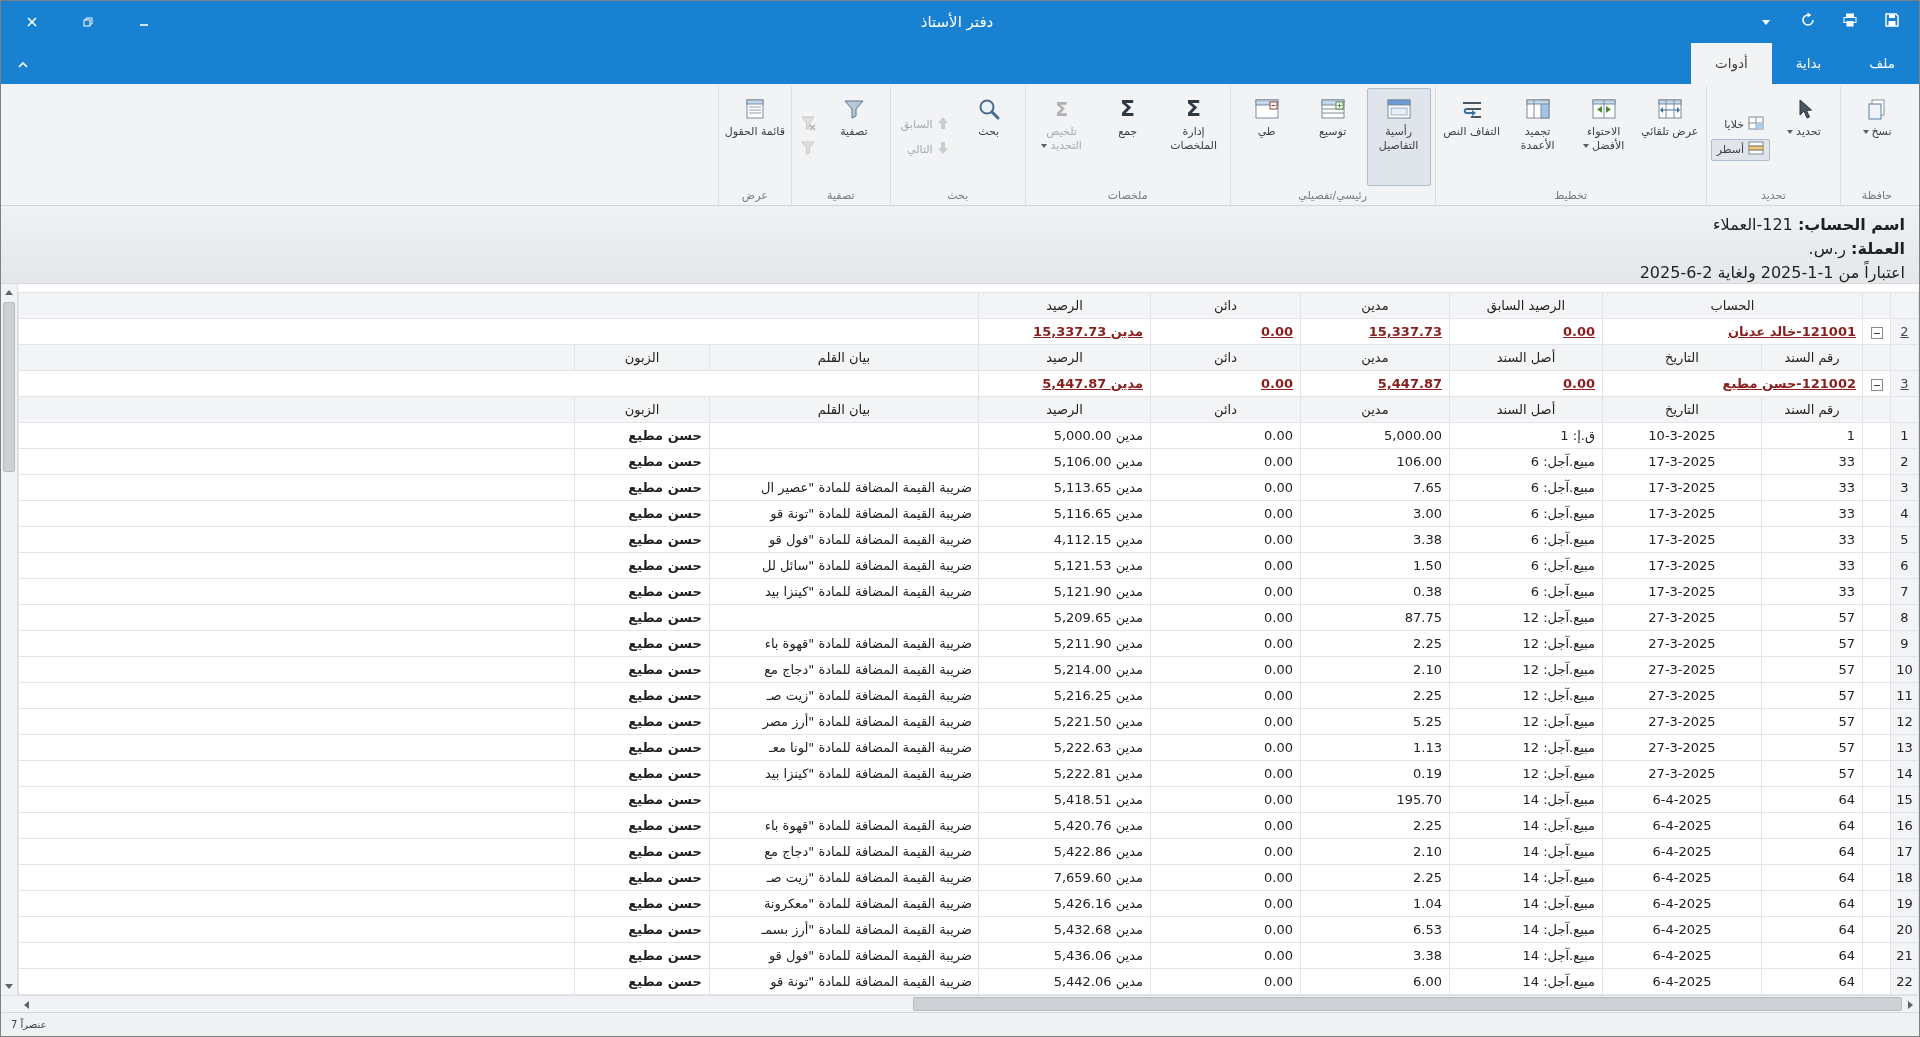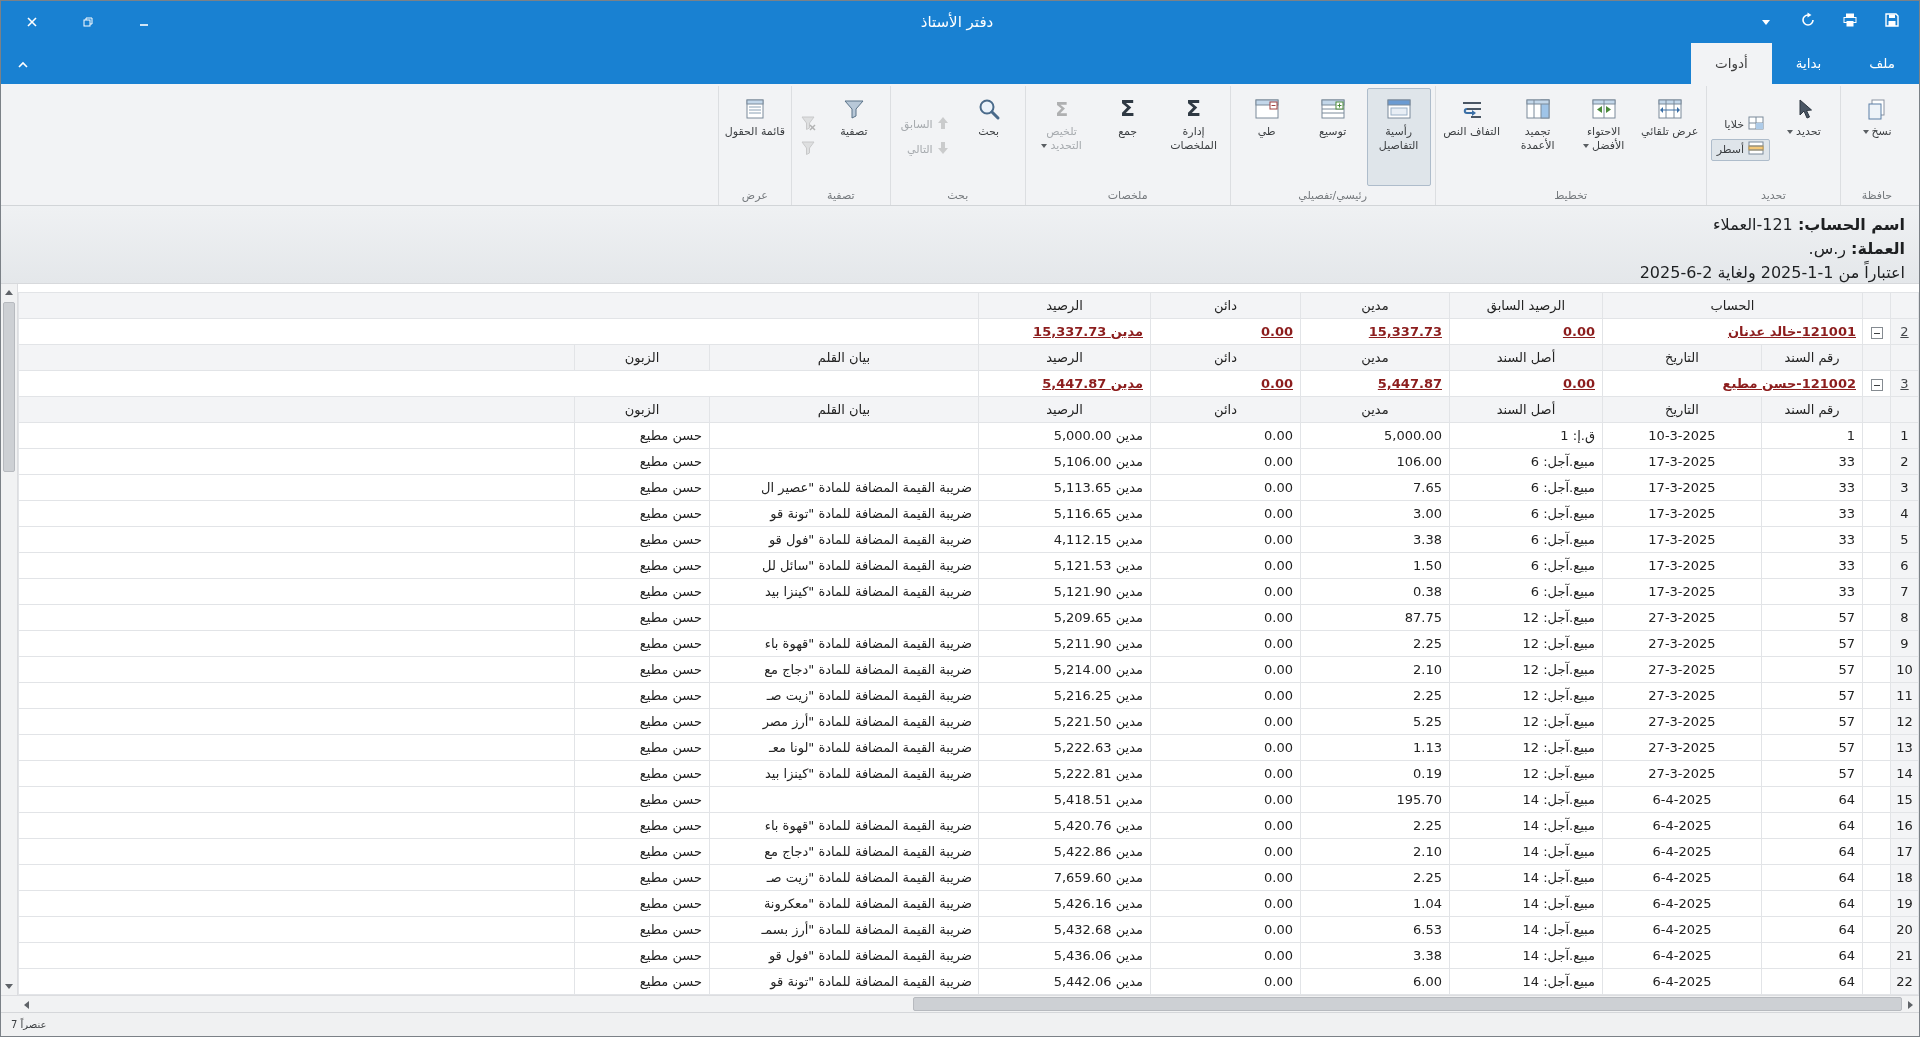--- a/index.html
+++ b/index.html
@@ -56,21 +56,21 @@
   .expbox { display:inline-block; width:12px; height:12px; border:1px solid #858b91; background:#fff; position:relative; vertical-align:middle; }
   .expbox::before { content:""; position:absolute; left:2px; right:2px; top:5px; height:1px; background:#3c3f42; }
   tr.grow td { color:#8c1d1d; font-weight:700;text-decoration:underline; }
   tr.grow td.ind { color:#45484c; font-weight:400; }
   td.acc { text-align:right; padding:0 6px; }
   td.num { text-align:right; padding:0 7px; }
   td.bal { text-align:right; padding:0 7px; }
   td.date { text-align:center; }
   td.org { text-align:right; padding:0 7px; }
   td.note { text-align:right; padding:0 6px; }
-  td.cust { text-align:right; padding:4px 7px; }
+  td.cust { text-align:right; padding:4px 7px;font-weight:bold; }
 
   
   .vscroll { width:17px; background:#f1f2f3; border-inline-start:1px solid #dcdde0; display:flex; flex-direction:column; flex:0 0 auto; }
   .sbtn { height:17px; width:17px; display:flex; align-items:center; justify-content:center; background:#f1f2f3; }
   .vtrack { flex:1; display:flex; flex-direction:column; }
   .vthumb { height:170px; margin:1px 2px; background:#cdd0d4; border:1px solid #b7babf; border-radius:2px; }
   .hscrollrow { height:17px; display:flex; flex:0 0 auto; background:#f1f2f3; border-top:1px solid #dcdde0; }
   .hscroll { flex:1; display:flex; }
   .htrack { flex:1; display:flex; }
   .hthumb { width:53%; margin:1px 0; background:#cdd0d4; border:1px solid #b7babf; border-radius:2px; }

